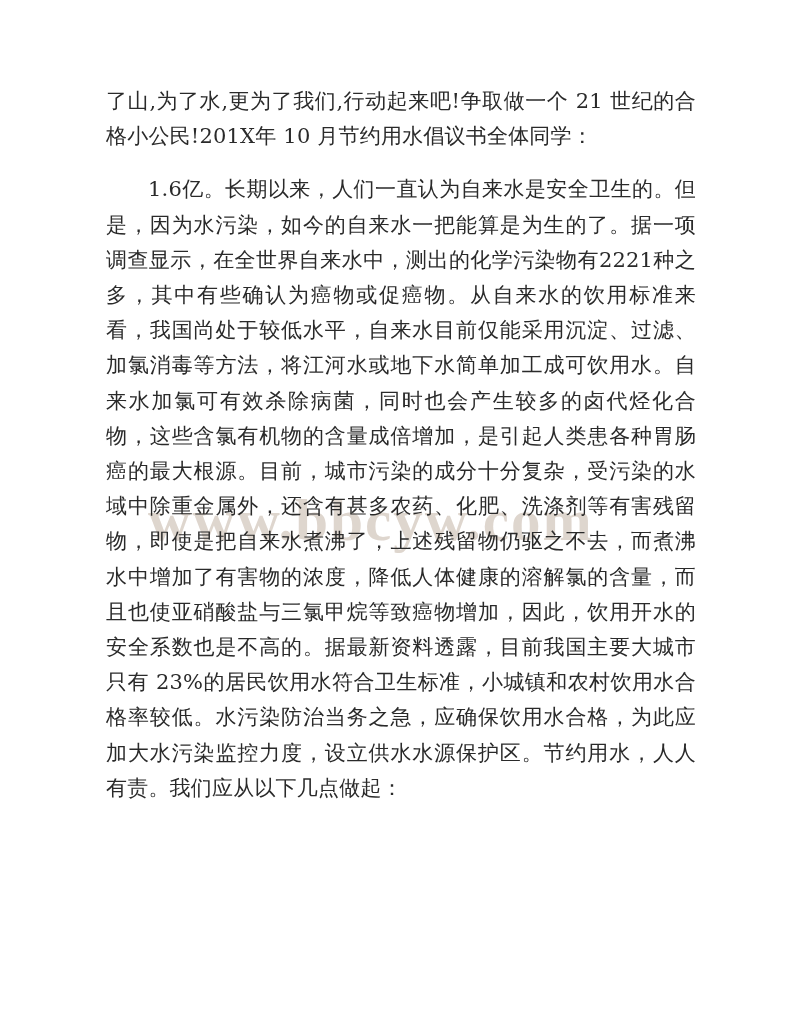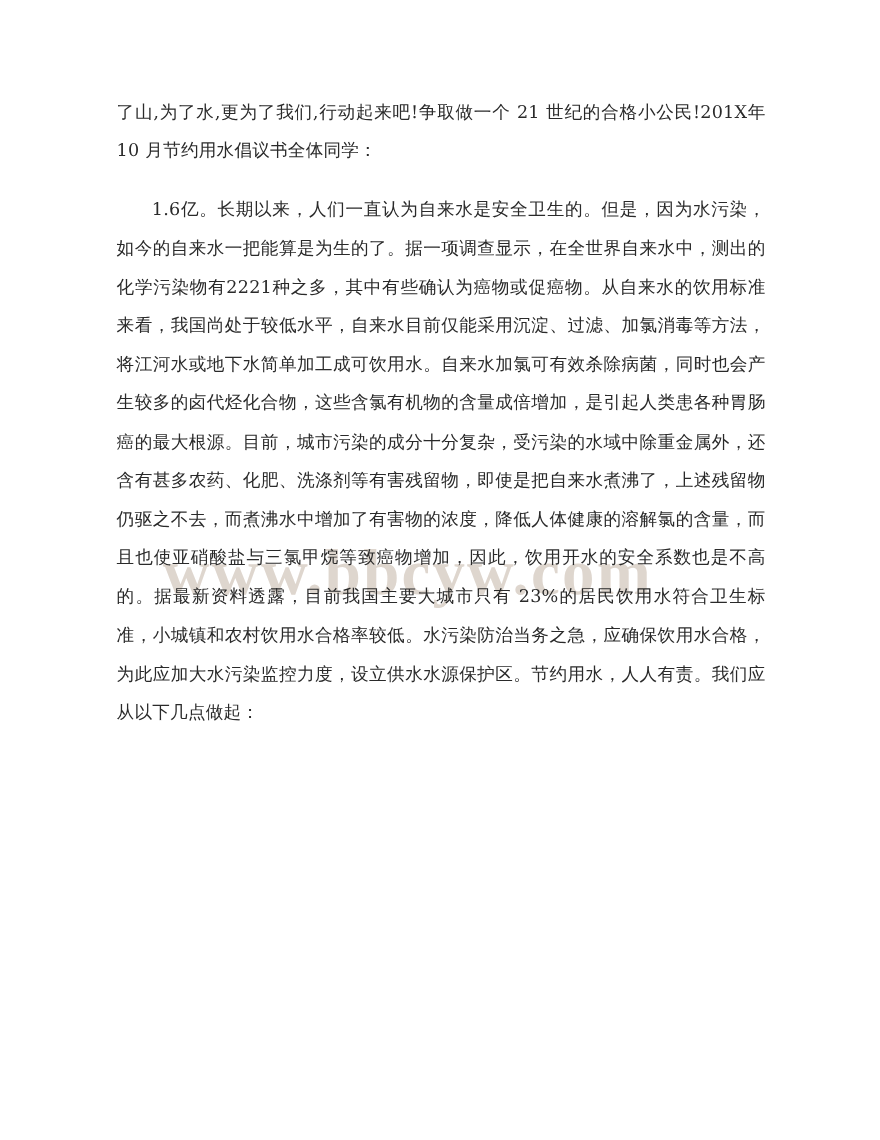--- a/index.html
+++ b/index.html
@@ -39,21 +39,21 @@
     left: 106px;
     top: 84px;
     width: 590px;
     z-index: 2;
   }
 
   p.para {
     margin: 0;
     padding: 0;
     font-family: "DejaVu Serif", "Liberation Serif", serif;
-    font-size: 16px;
+    font-size: 21px;
     line-height: 35.2px;
     color: #2a2a2a;
     text-align: justify;
     text-justify: inter-ideograph;
     letter-spacing: 0.2px;
     white-space: pre-wrap;
   }
 
   p.indent {
     text-indent: 2em;

